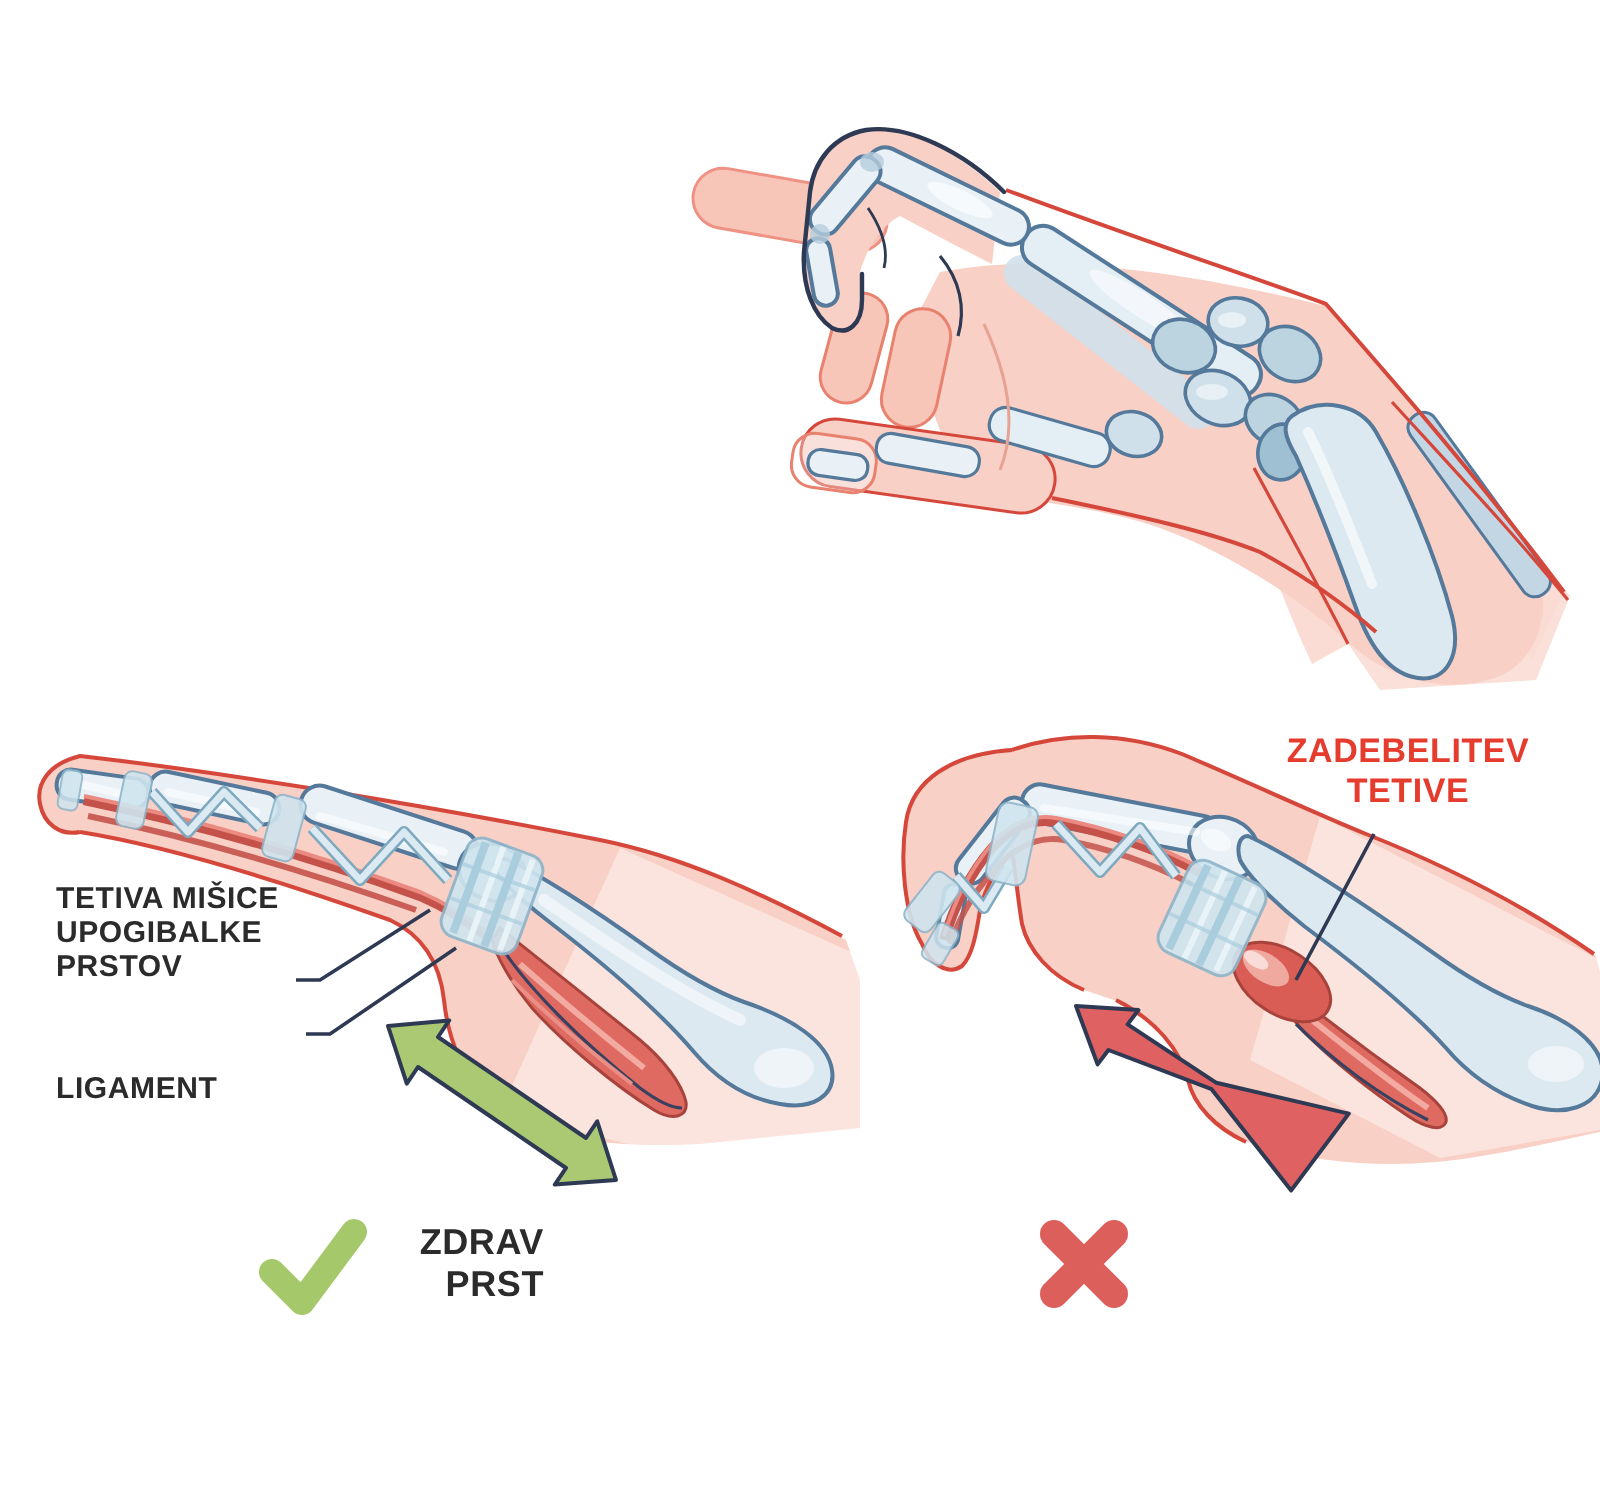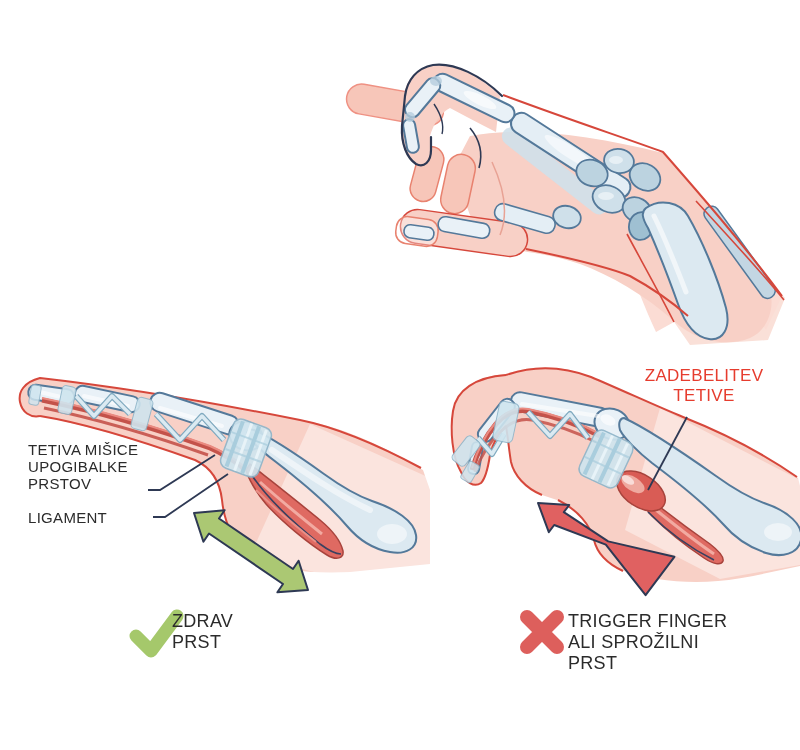--- a/index.html
+++ b/index.html
@@ -1,24 +1,24 @@
 <!DOCTYPE html>
 <html><head>
 <meta charset="utf-8">
 <style>
   html,body{margin:0;padding:0;background:#ffffff;}
   .canvas{position:relative;width:800px;height:750px;background:#ffffff;overflow:hidden;
           font-family:"Liberation Sans","DejaVu Sans",sans-serif;}
   .illus{position:absolute;}
-  .lbl{position:absolute;font-weight:400;color:#2b2b2b;white-space:pre-line;
+  .lbl{position:absolute;font-weight:700;color:#2b2b2b;white-space:pre-line;
        letter-spacing:.3px;line-height:17px;font-size:15px;}
   .lbl-right{}
   .lbl-red{color:#e63c2e;text-align:center;font-size:17px;line-height:20px;}
-  .caption{position:absolute;font-weight:400;color:#2b2b2b;font-size:18px;line-height:21px;
-           text-align:left;white-space:pre-line;letter-spacing:.3px;}
+  .caption{position:absolute;font-weight:700;color:#2b2b2b;font-size:18px;line-height:21px;
+           text-align:right;white-space:pre-line;letter-spacing:.3px;}
 </style>
 </head>
 <body>
 
 <div class="canvas">
 
   <svg class="illus" style="left:330px;top:40px" width="460" height="310" viewBox="0 0 460 310">
 
     <polygon points="340,120 455,258 438,300 360,305 322,250" fill="#fae0d8"></polygon>
 
@@ -198,29 +198,27 @@
     </g>
 
     <polygon points="118,143 128.8,172.2 134.2,165 185.8,184.6 225.6,235.2 254.4,196.8 188.2,181.4 143.8,152.2 149.2,145" fill="#e06161" stroke="#2e3954" stroke-width="2" stroke-linejoin="round"></polygon>
 
     <path d="M 267,57 L 228,130" fill="none" stroke="#2e3954" stroke-width="1.8"></path>
   </svg>
 
   <div class="lbl lbl-right" style="left:28px;top:441px;width:125px">TETIVA MIŠICE
 UPOGIBALKE
 PRSTOV</div>
-  <div class="lbl lbl-right" style="left:28px;top:509px;width:125px">LIGAMENT</div>
+  <div class="lbl lbl-right" style="left:28px;top:536px;width:125px">LIGAMENT</div>
   <div class="lbl lbl-red" style="left:620px;top:366px;width:168px">ZADEBELITEV
 TETIVE</div>
 
   <svg class="illus" style="left:127px;top:607px" width="58" height="52" viewBox="0 0 58 52">
     <path d="M 9,29 L 24,44 L 50,9" fill="none" stroke="#a5c86b" stroke-width="13" stroke-linecap="round" stroke-linejoin="round"></path>
   </svg>
   <div class="caption" style="left:172px;top:611px;width:100px">ZDRAV
 PRST</div>
 
   <svg class="illus" style="left:517px;top:607px" width="50" height="50" viewBox="0 0 50 50">
     <path d="M 10,10 L 40,40 M 40,10 L 10,40" fill="none" stroke="#dd5f5c" stroke-width="14" stroke-linecap="round"></path>
   </svg>
-  <div class="caption" style="left:568px;top:611px;width:184px">TRIGGER FINGER
-ALI SPROŽILNI PRST</div>
 
 </div>
 
 </body></html>

